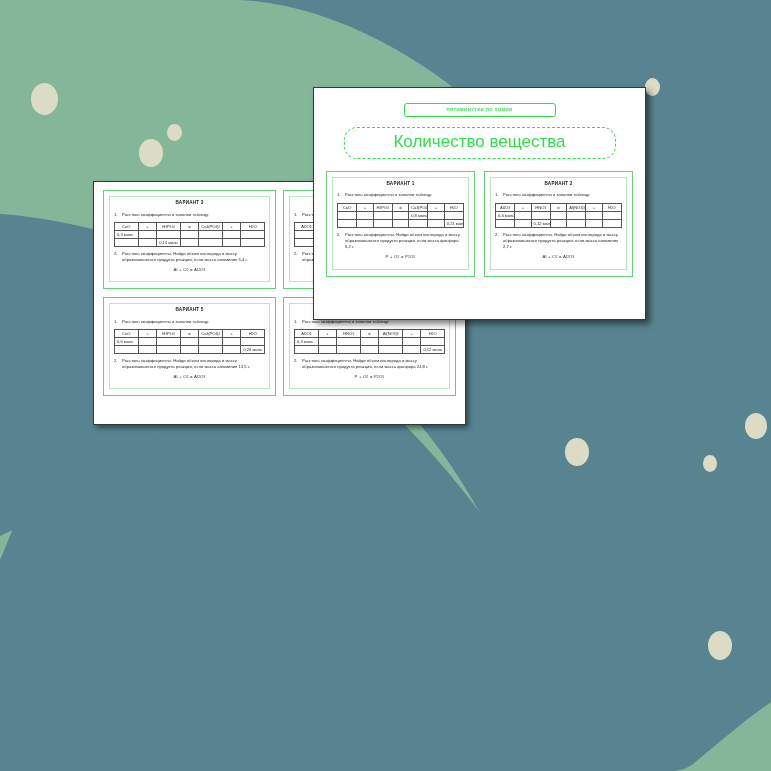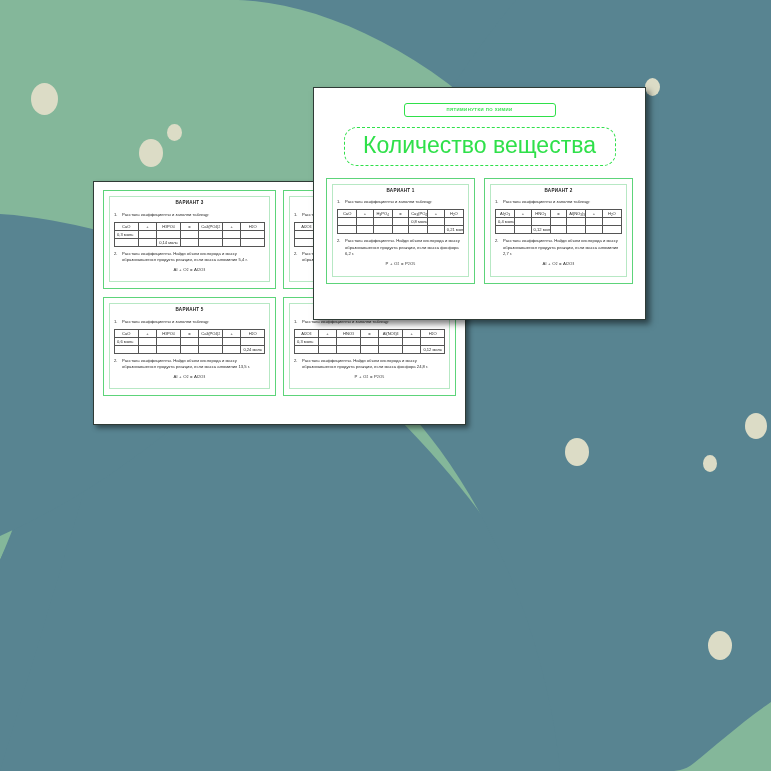--- a/index.html
+++ b/index.html
@@ -77,21 +77,21 @@
     padding: 4px 0 4px 0;
     line-height: 1;
   }
   .maintitle {
     margin: 10px auto 12px auto;
     width: 272px;
     border: 1.3px dashed #2fe04a;
     border-radius: 13px;
     text-align: center;
     color: #2fe04a;
-    font-size: 23px;
+    font-size: 17px;
     padding: 4px 0 6px 0;
     line-height: 1.15;
     box-sizing: border-box;
   }
 
   
   .front-grid {
     display: flex;
     gap: 9px;
     margin-top: 12px;

